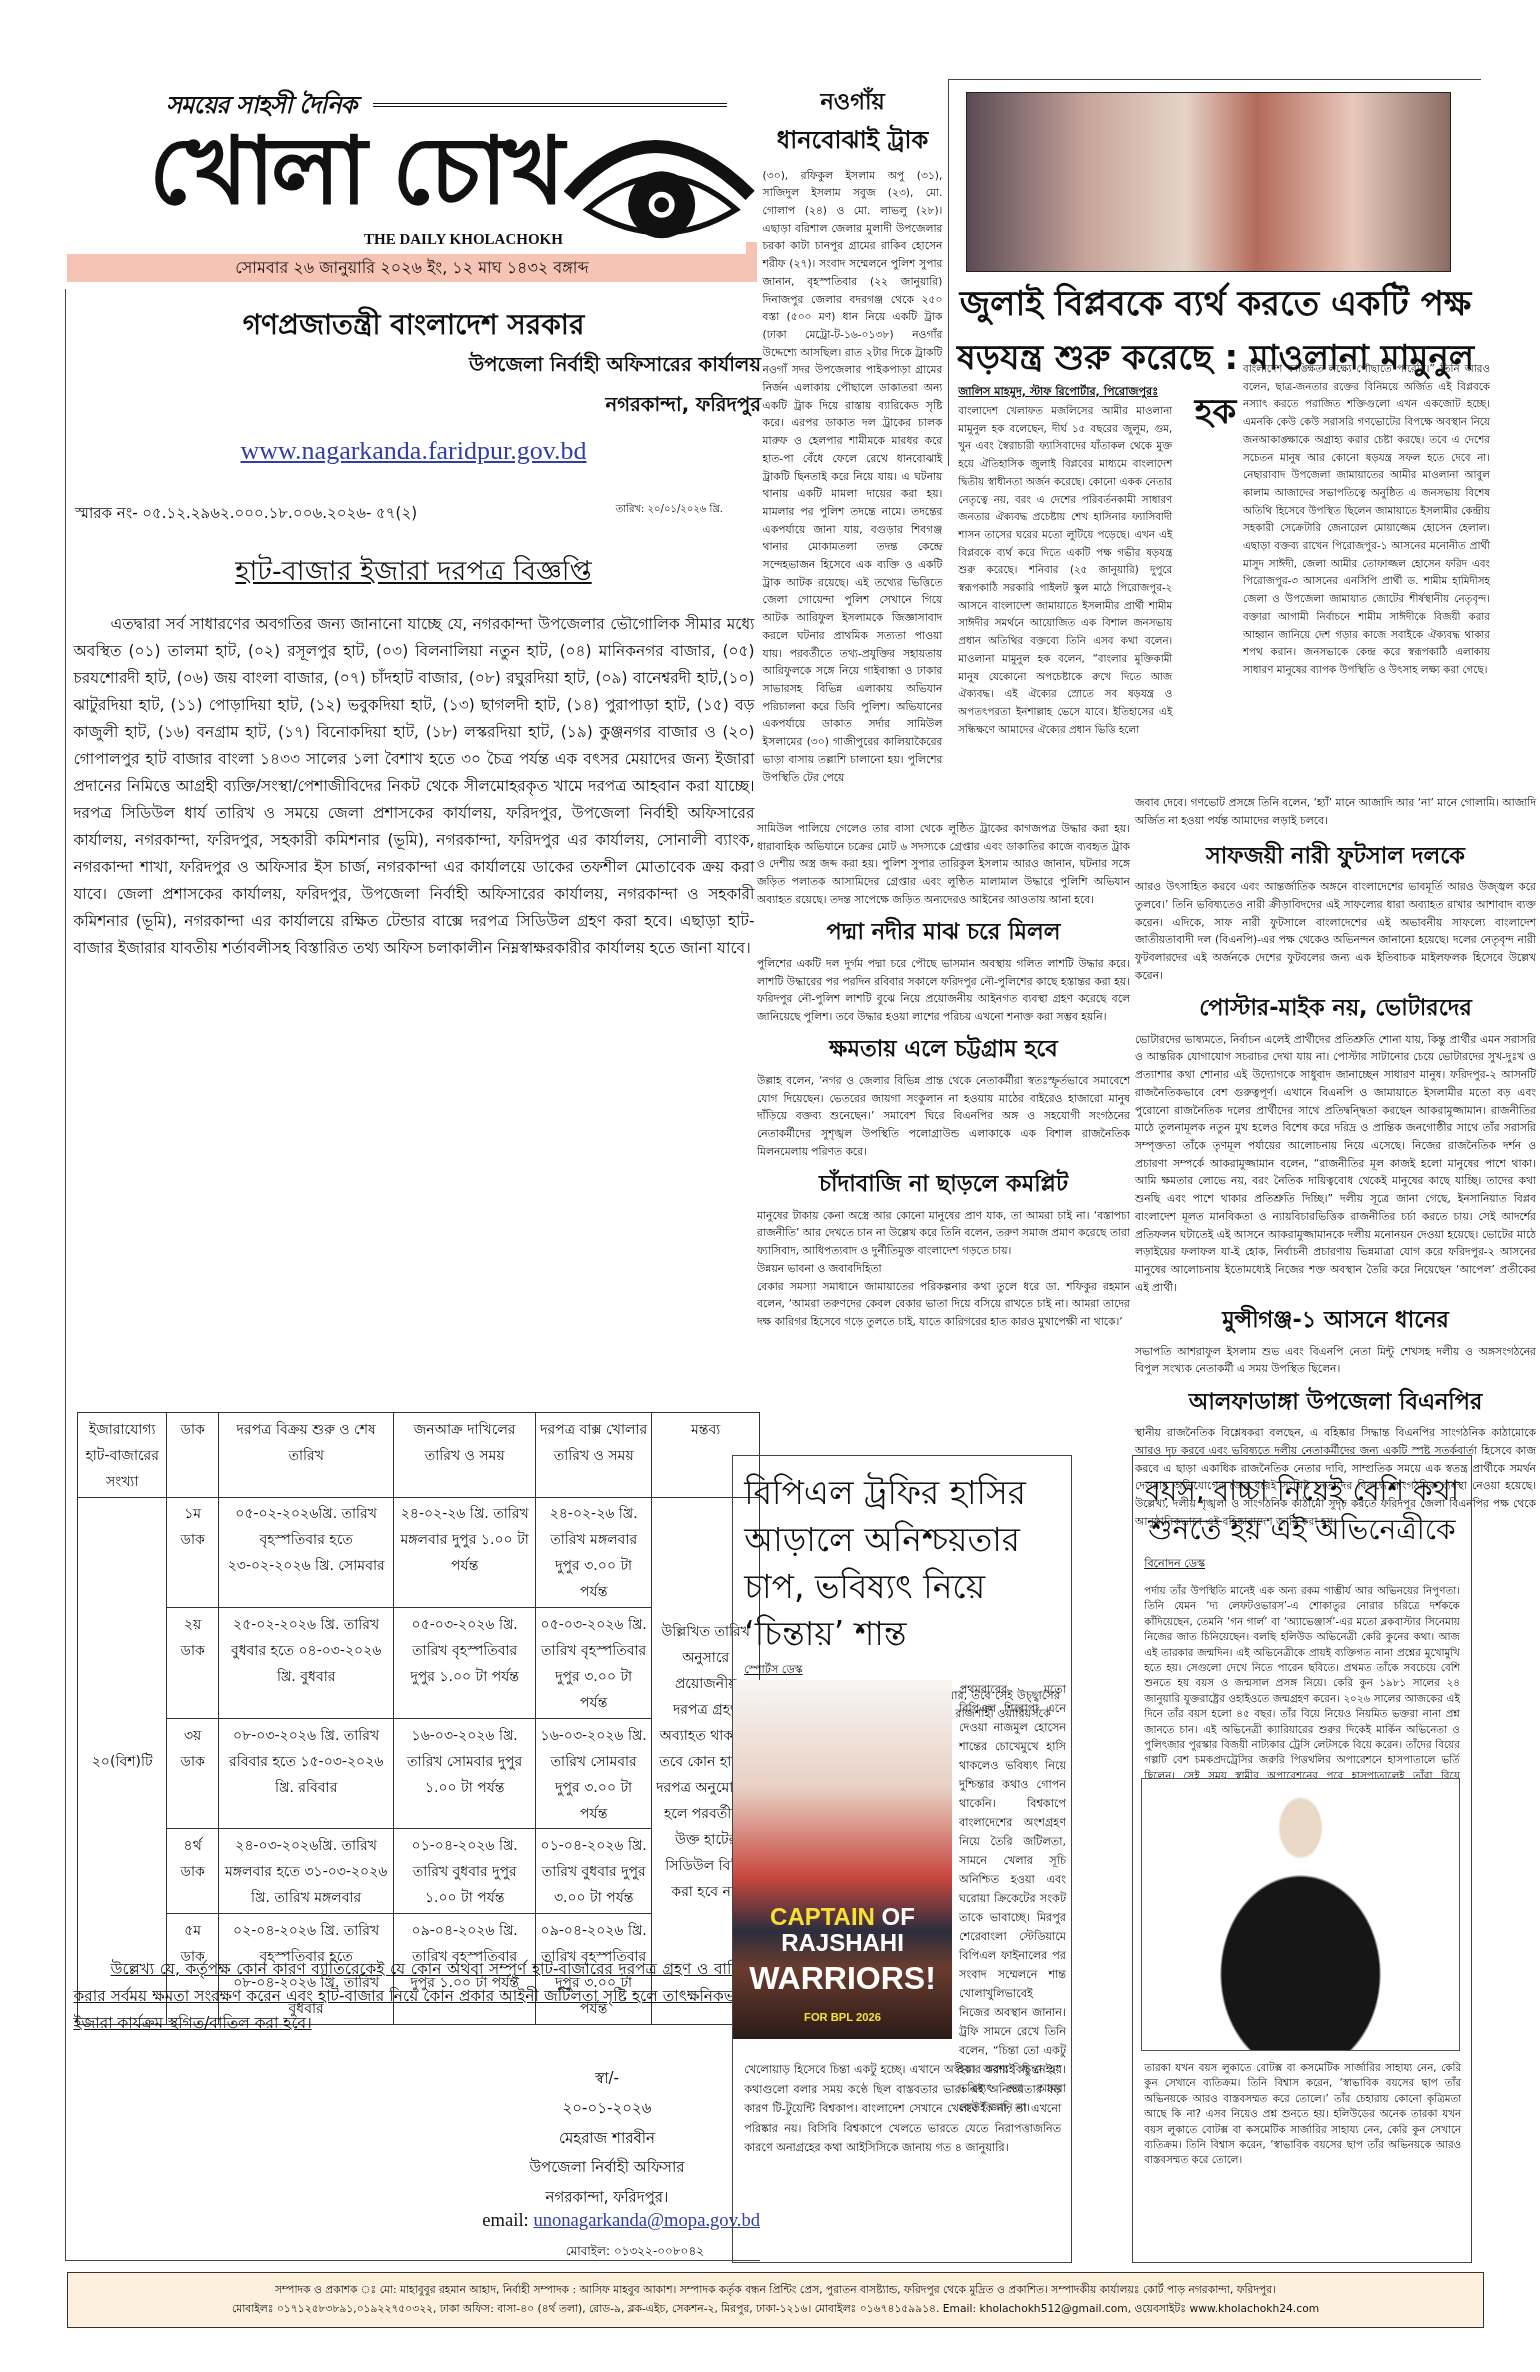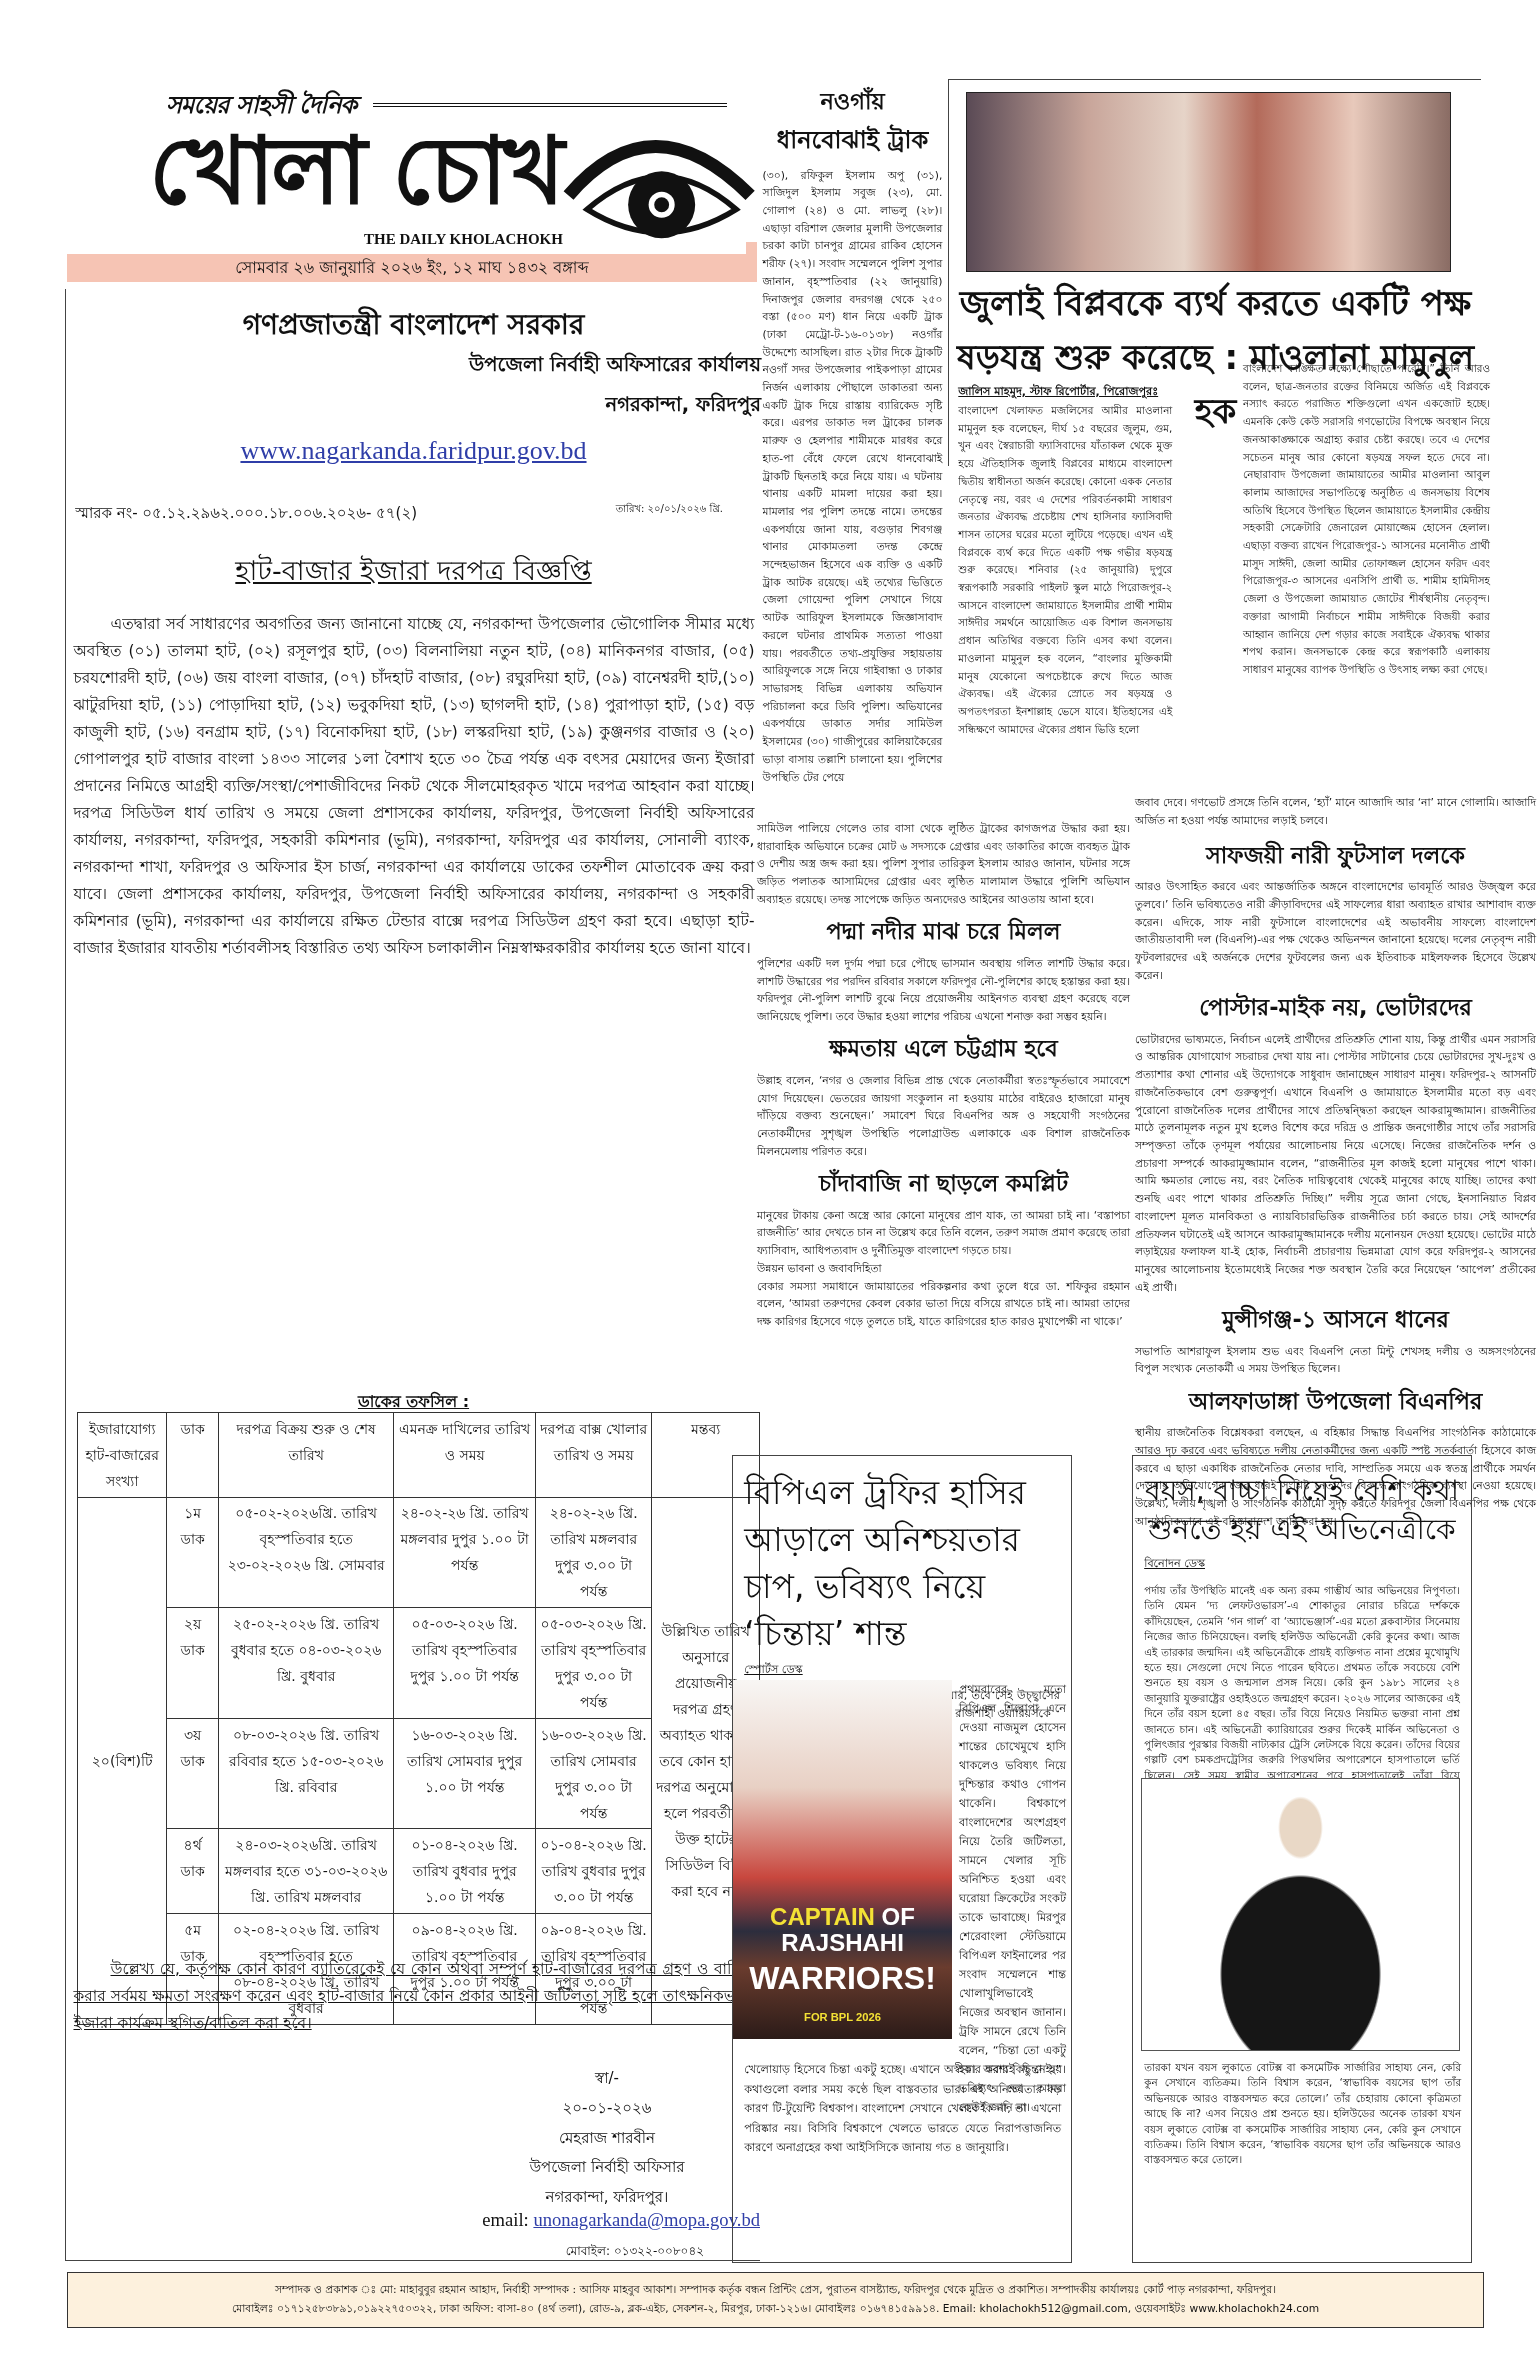--- a/index.html
+++ b/index.html
@@ -72,29 +72,28 @@
 
 <div class="abs notice">
   <div class="gov-title">গণপ্রজাতন্ত্রী বাংলাদেশ সরকার</div>
   <div class="gov-sub" style="top:61px;">উপজেলা নির্বাহী অফিসারের কার্যালয়</div>
   <div class="gov-sub" style="top:101px;">নগরকান্দা, ফরিদপুর</div>
   <div class="gov-url">www.nagarkanda.faridpur.gov.bd</div>
   <div class="memo">স্মারক নং- ০৫.১২.২৯৬২.০০০.১৮.০০৬.২০২৬- ৫৭(২)</div>
   <div class="memo-date">তারিখ: ২০/০১/২০২৬ খ্রি.</div>
   <div class="notice-title">হাট-বাজার ইজারা দরপত্র বিজ্ঞপ্তি</div>
   <p class="body-para">এতদ্বারা সর্ব সাধারণের অবগতির জন্য জানানো যাচ্ছে যে, নগরকান্দা উপজেলার ভৌগোলিক সীমার মধ্যে অবস্থিত (০১) তালমা হাট, (০২) রসূলপুর হাট, (০৩) বিলনালিয়া নতুন হাট, (০৪) মানিকনগর বাজার, (০৫) চরযশোরদী হাট, (০৬) জয় বাংলা বাজার, (০৭) চাঁদহাট বাজার, (০৮) রঘুরদিয়া হাট, (০৯) বানেশ্বরদী হাট,(১০) ঝাটুরদিয়া হাট, (১১) পোড়াদিয়া হাট, (১২) ভবুকদিয়া হাট, (১৩) ছাগলদী হাট, (১৪) পুরাপাড়া হাট, (১৫) বড় কাজুলী হাট, (১৬) বনগ্রাম হাট, (১৭) বিনোকদিয়া হাট, (১৮) লস্করদিয়া হাট, (১৯) কুঞ্জনগর বাজার ও (২০) গোপালপুর হাট বাজার বাংলা ১৪৩৩ সালের ১লা বৈশাখ হতে ৩০ চৈত্র পর্যন্ত এক বৎসর মেয়াদের জন্য ইজারা প্রদানের নিমিত্তে আগ্রহী ব্যক্তি/সংস্থা/পেশাজীবিদের নিকট থেকে সীলমোহরকৃত খামে দরপত্র আহবান করা যাচ্ছে। দরপত্র সিডিউল ধার্য তারিখ ও সময়ে জেলা প্রশাসকের কার্যালয়, ফরিদপুর, উপজেলা নির্বাহী অফিসারের কার্যালয়, নগরকান্দা, ফরিদপুর, সহকারী কমিশনার (ভূমি), নগরকান্দা, ফরিদপুর এর কার্যালয়, সোনালী ব্যাংক, নগরকান্দা শাখা, ফরিদপুর ও অফিসার ইস চার্জ, নগরকান্দা এর কার্যালয়ে ডাকের তফশীল মোতাবেক ক্রয় করা যাবে। জেলা প্রশাসকের কার্যালয়, ফরিদপুর, উপজেলা নির্বাহী অফিসারের কার্যালয়, নগরকান্দা ও সহকারী কমিশনার (ভূমি), নগরকান্দা এর কার্যালয়ে রক্ষিত টেন্ডার বাক্সে দরপত্র সিডিউল গ্রহণ করা হবে। এছাড়া হাট-বাজার ইজারার যাবতীয় শর্তাবলীসহ বিস্তারিত তথ্য অফিস চলাকালীন নিম্নস্বাক্ষরকারীর কার্যালয় হতে জানা যাবে।</p>
-  <div class="table-caption">ডাকের তফসিল :</div>
 
   <table class="tender">
     <tbody>
         <tr>
       <th style="width:89px">ইজারাযোগ্য হাট-বাজারের সংখ্যা</th>
       <th style="width:52px">ডাক</th>
       <th style="width:175px">দরপত্র বিক্রয় শুরু ও শেষ তারিখ</th>
-      <th style="width:142px">এমনক্র দাখিলের তারিখ ও সময়</th>
+      <th style="width:142px">জনআক্র দাখিলের তারিখ ও সময়</th>
       <th style="width:116px">দরপত্র বাক্স খোলার তারিখ ও সময়</th>
       <th>মন্তব্য</th>
     </tr>
     <tr>
       <td rowspan="5" style="vertical-align:middle">২০(বিশ)টি</td>
       <td>১ম ডাক</td>
       <td>০৫-০২-২০২৬খ্রি. তারিখ বৃহস্পতিবার হতে ২৩-০২-২০২৬ খ্রি. সোমবার</td>
       <td>২৪-০২-২৬ খ্রি. তারিখ মঙ্গলবার দুপুর ১.০০ টা পর্যন্ত</td>
       <td>২৪-০২-২৬ খ্রি. তারিখ মঙ্গলবার দুপুর ৩.০০ টা পর্যন্ত</td>
       <td rowspan="5" style="vertical-align:middle">উল্লিখিত তারিখ অনুসারে প্রয়োজনীয় দরপত্র গ্রহণ অব্যাহত থাকবে। তবে কোন হাটের দরপত্র অনুমোদিত হলে পরবর্তীতে উক্ত হাটের সিডিউল বিক্রি করা হবে না।</td>

